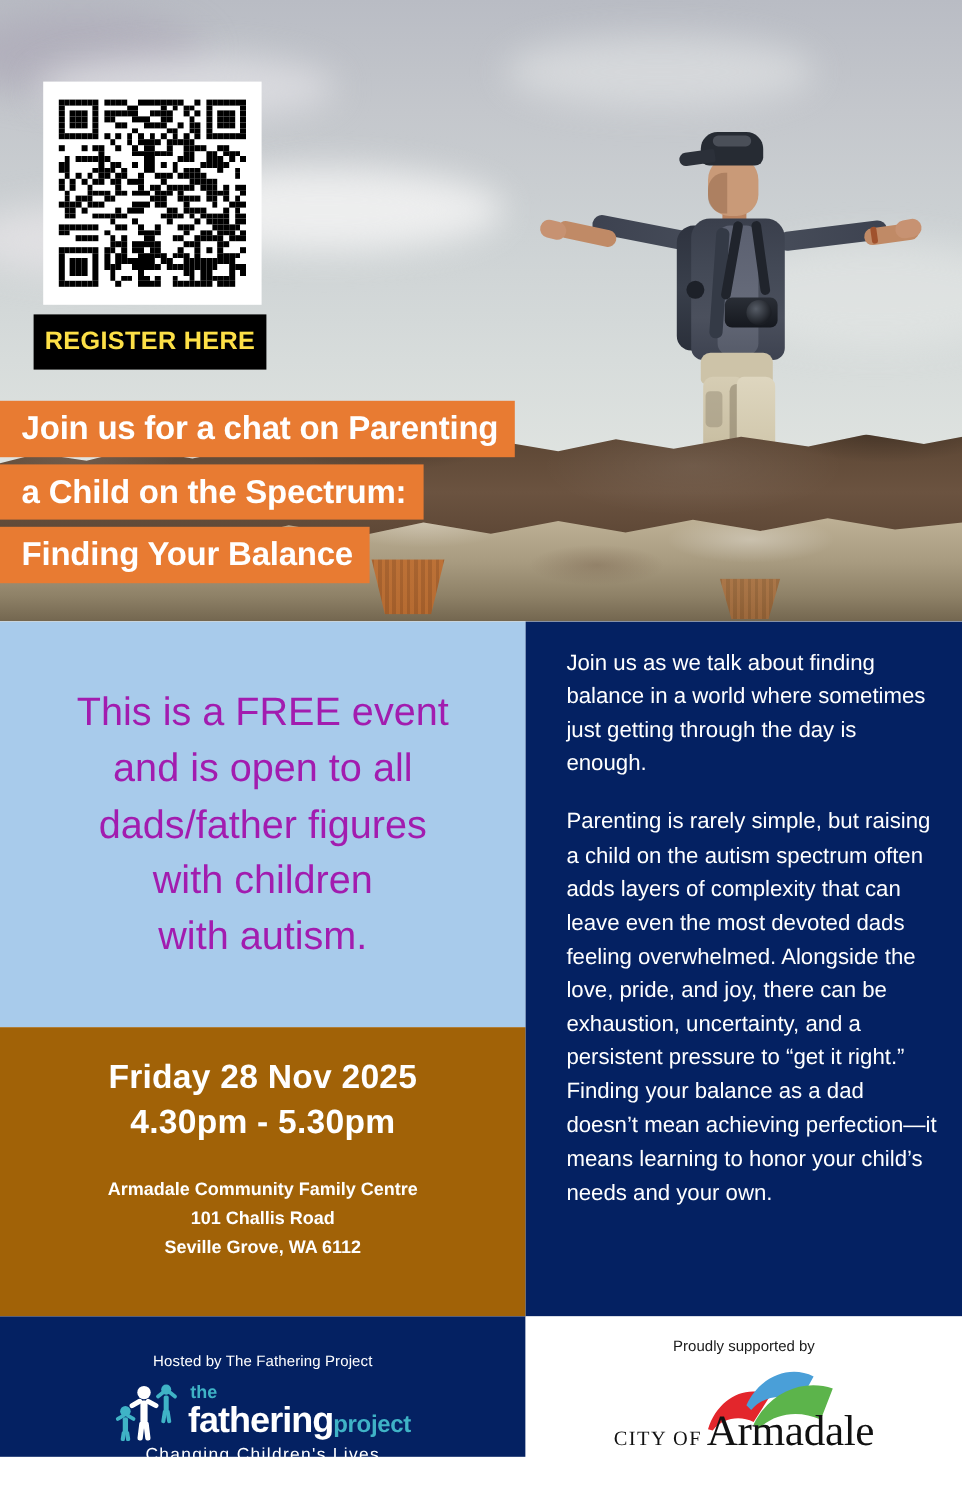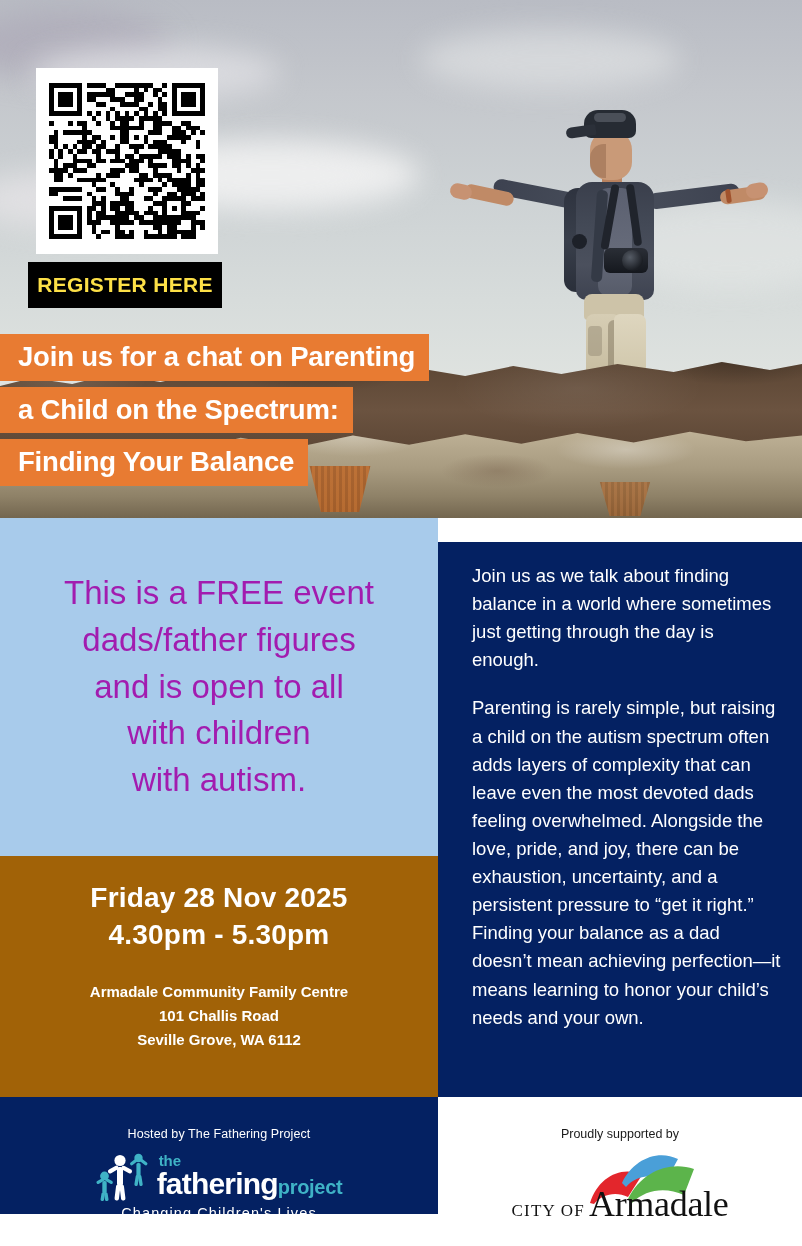--- a/index.html
+++ b/index.html
@@ -268,21 +268,21 @@
     margin-top:4px; color:#ffffff; font-size:14.5px; letter-spacing:1.1px; text-align:center;
   }
 
   
   .footer-right{
     position:absolute; left:438px; top:1097px;
     width:364px; height:149px;
     background:#ffffff;
     text-align:center;
   }
-  .supported-by{ color:#1a1a1a; font-size:12.5px; padding-top:30px; }
+  .supported-by{ color:#1a1a1a; font-size:12.5px; padding-top:18px; }
   .armadale-logo{
     margin-top:6px; position:relative; width:300px; height:82px; margin-left:auto; margin-right:auto;
   }
   .arm-svg{ position:absolute; left:0; top:0; }
   .arm-text{
     position:absolute; left:0; bottom:4px; width:100%;
     font-family:"Liberation Serif", serif;
     text-align:center; white-space:nowrap;
   }
   .arm-cityof{ font-size:17px; letter-spacing:1.2px; color:#111; }
@@ -1459,40 +1459,40 @@
           <i></i>
           <i></i>
         </div>
     </div>
     <div class="register-btn" style="background: rgb(0, 0, 0);">REGISTER HERE</div>
   </div>
 
   <div class="free-panel" style="background: rgb(168, 203, 235);">
     <div class="free-text">
       <div>This is a FREE event</div>
+      <div>and is open to all</div>
       <div>dads/father figures</div>
-      <div>and is open to all</div>
       <div>with children</div>
       <div>with autism.</div>
     </div>
   </div>
 
   <div class="date-panel" style="background: #a16207;">
     <div class="date-big">
       <div>Friday 28 Nov 2025</div>
       <div>4.30pm - 5.30pm</div>
     </div>
     <div class="venue">
       <div>Armadale Community Family Centre</div>
       <div>101 Challis Road</div>
       <div>Seville Grove, WA 6112</div>
     </div>
   </div>
 
-  <div class="body-panel" style="background: rgb(4, 33, 98); margin-top: 24px;">
+  <div class="body-panel" style="background: rgb(4, 33, 98);">
     <p>Join us as we talk about finding balance in a world where sometimes just getting through the day is enough.</p>
     <p>Parenting is rarely simple, but raising a child on the autism spectrum often adds layers of complexity that can leave even the most devoted dads feeling overwhelmed. Alongside the love, pride, and joy, there can be exhaustion, uncertainty, and a persistent pressure to “get it right.” Finding your balance as a dad doesn’t mean achieving perfection—it means learning to honor your child’s needs and your own.</p>
   </div>
 
   <div class="footer-left" style="background: rgb(4, 33, 98);">
     <div class="hosted-by">Hosted by The Fathering Project</div>
     <div class="fp-logo">
       <svg class="fp-mark" viewBox="0 0 54 50">
 
         <circle cx="42.5" cy="7" r="4.2" fill="#3fb3c6"></circle>

